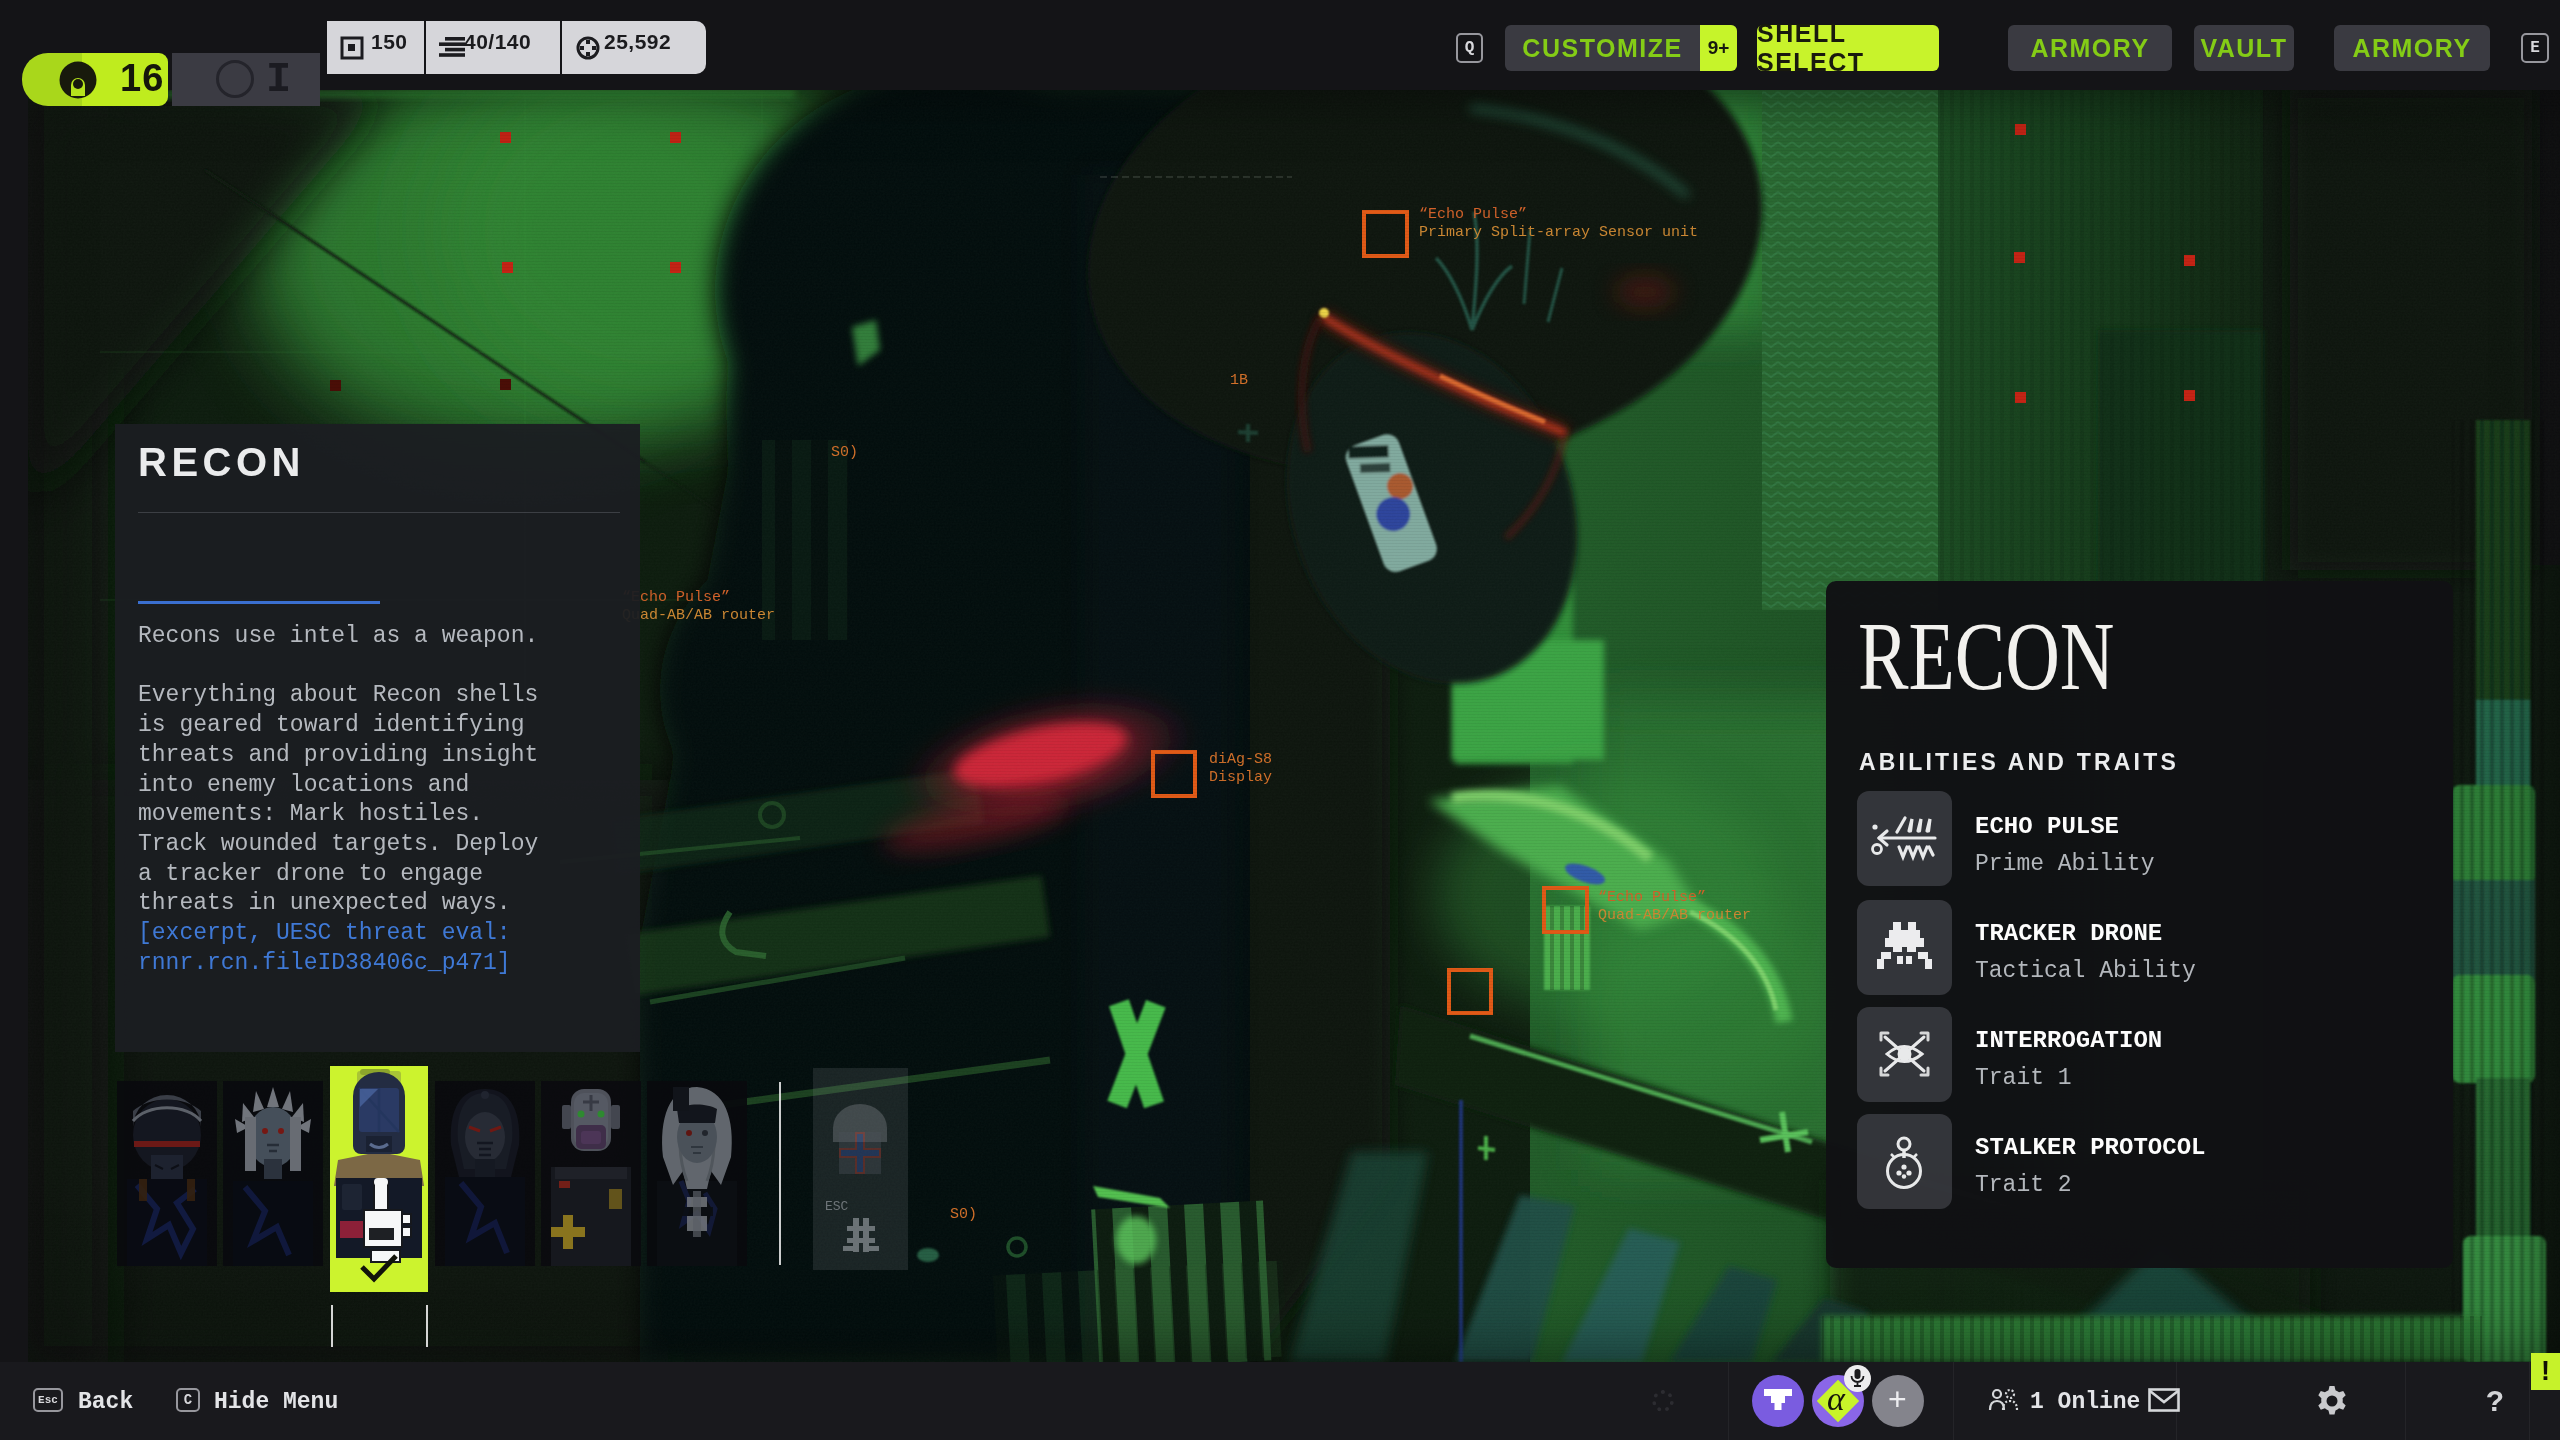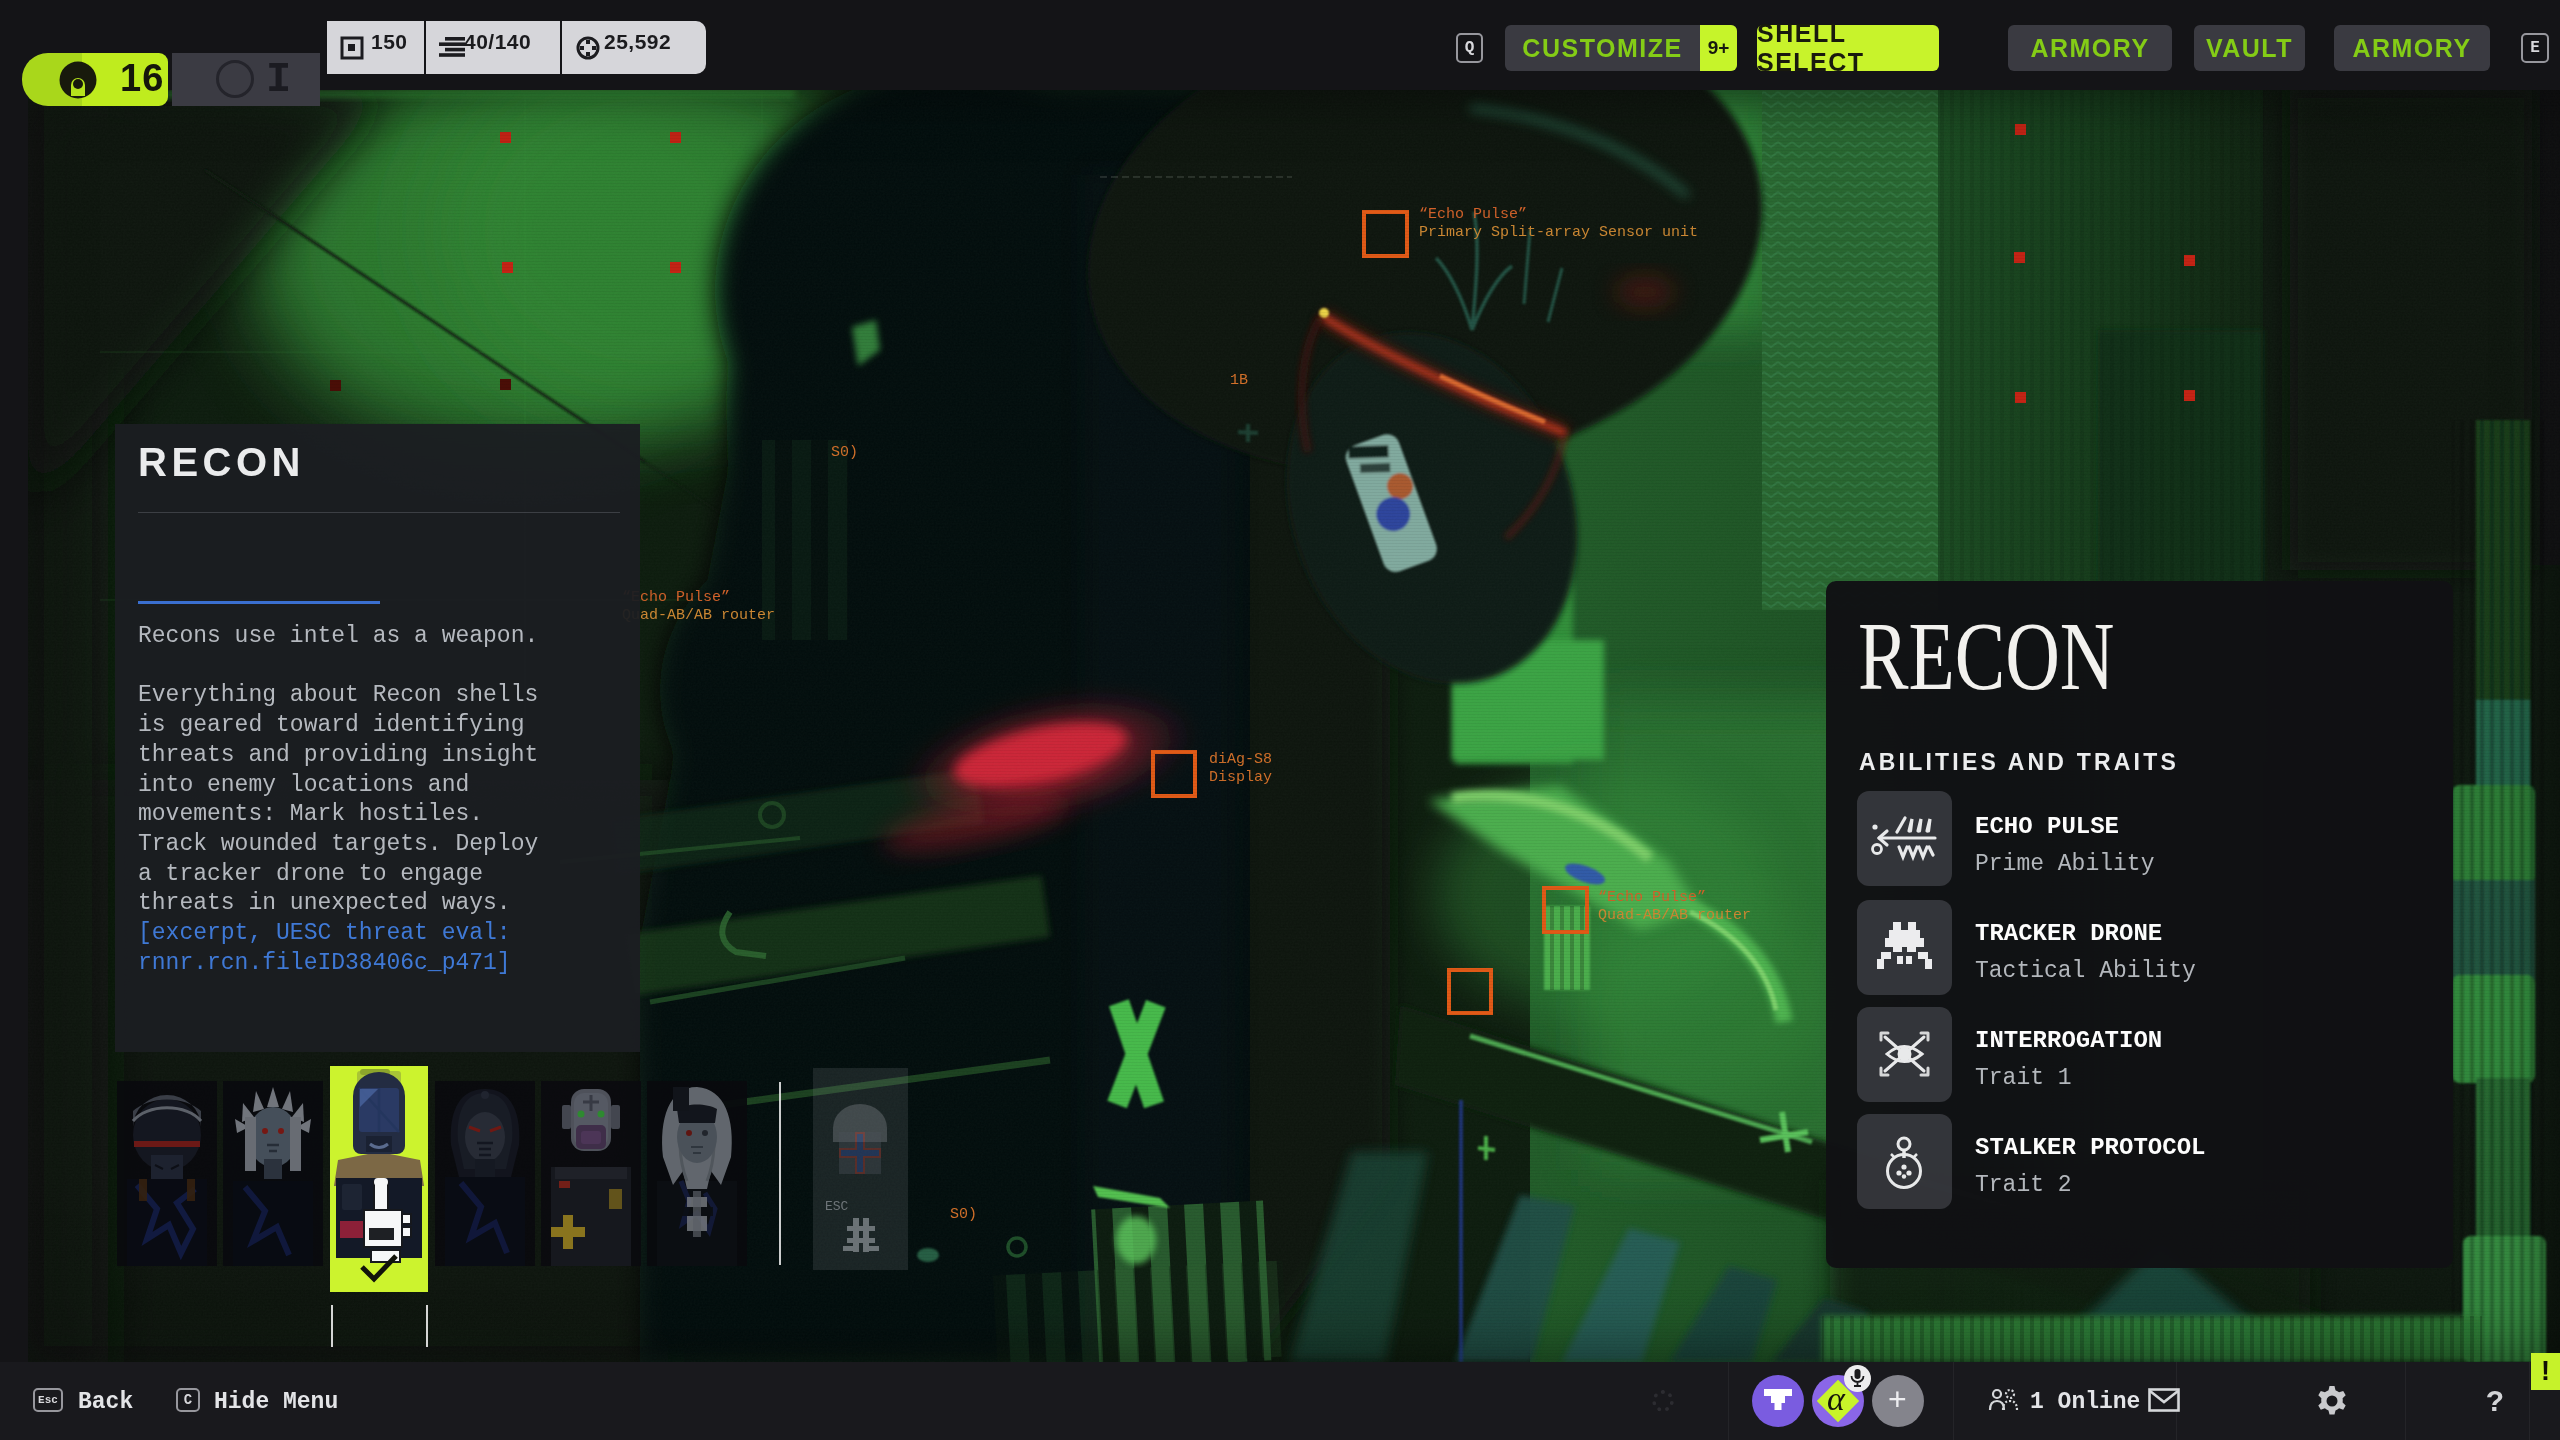--- a/index.html
+++ b/index.html
@@ -358,21 +358,21 @@
       </g>
     </svg>
     <span class="t" style="left:42px;">25,592</span>
   </div>
 <div class="abs key" style="left:1456px;top:33px;width:27px;height:30px;font-size:16px;">Q</div>
 <div class="abs btn" style="left:1505px;width:232px;padding-right:37px;">CUSTOMIZE</div>
 <div class="abs" style="left:1700px;top:25px;width:37px;height:46px;background:#c6f42a;border-radius:0 6px 6px 0;z-index:11;
   display:flex;align-items:center;justify-content:center;font-weight:bold;font-size:19px;color:#17180f;">9+</div>
 <div class="abs btn lime" style="left:1757px;width:182px;">SHELL SELECT</div>
 <div class="abs btn" style="left:2008px;width:164px;">ARMORY</div>
-<div class="abs btn" style="left:2194px;width:111px;">VAULT</div>
+<div class="abs btn" style="left:2194px;width:100px;">VAULT</div>
 <div class="abs btn" style="left:2334px;width:156px;">ARMORY</div>
 <div class="abs key" style="left:2521px;top:33px;width:28px;height:30px;font-size:16px;">E</div>
 
 <div class="abs" id="lp">
   <h1>RECON</h1>
   <div class="hr"></div>
   <div class="ul"></div>
   <div class="para mono">Recons use intel as a weapon.
 
 Everything about Recon shells

